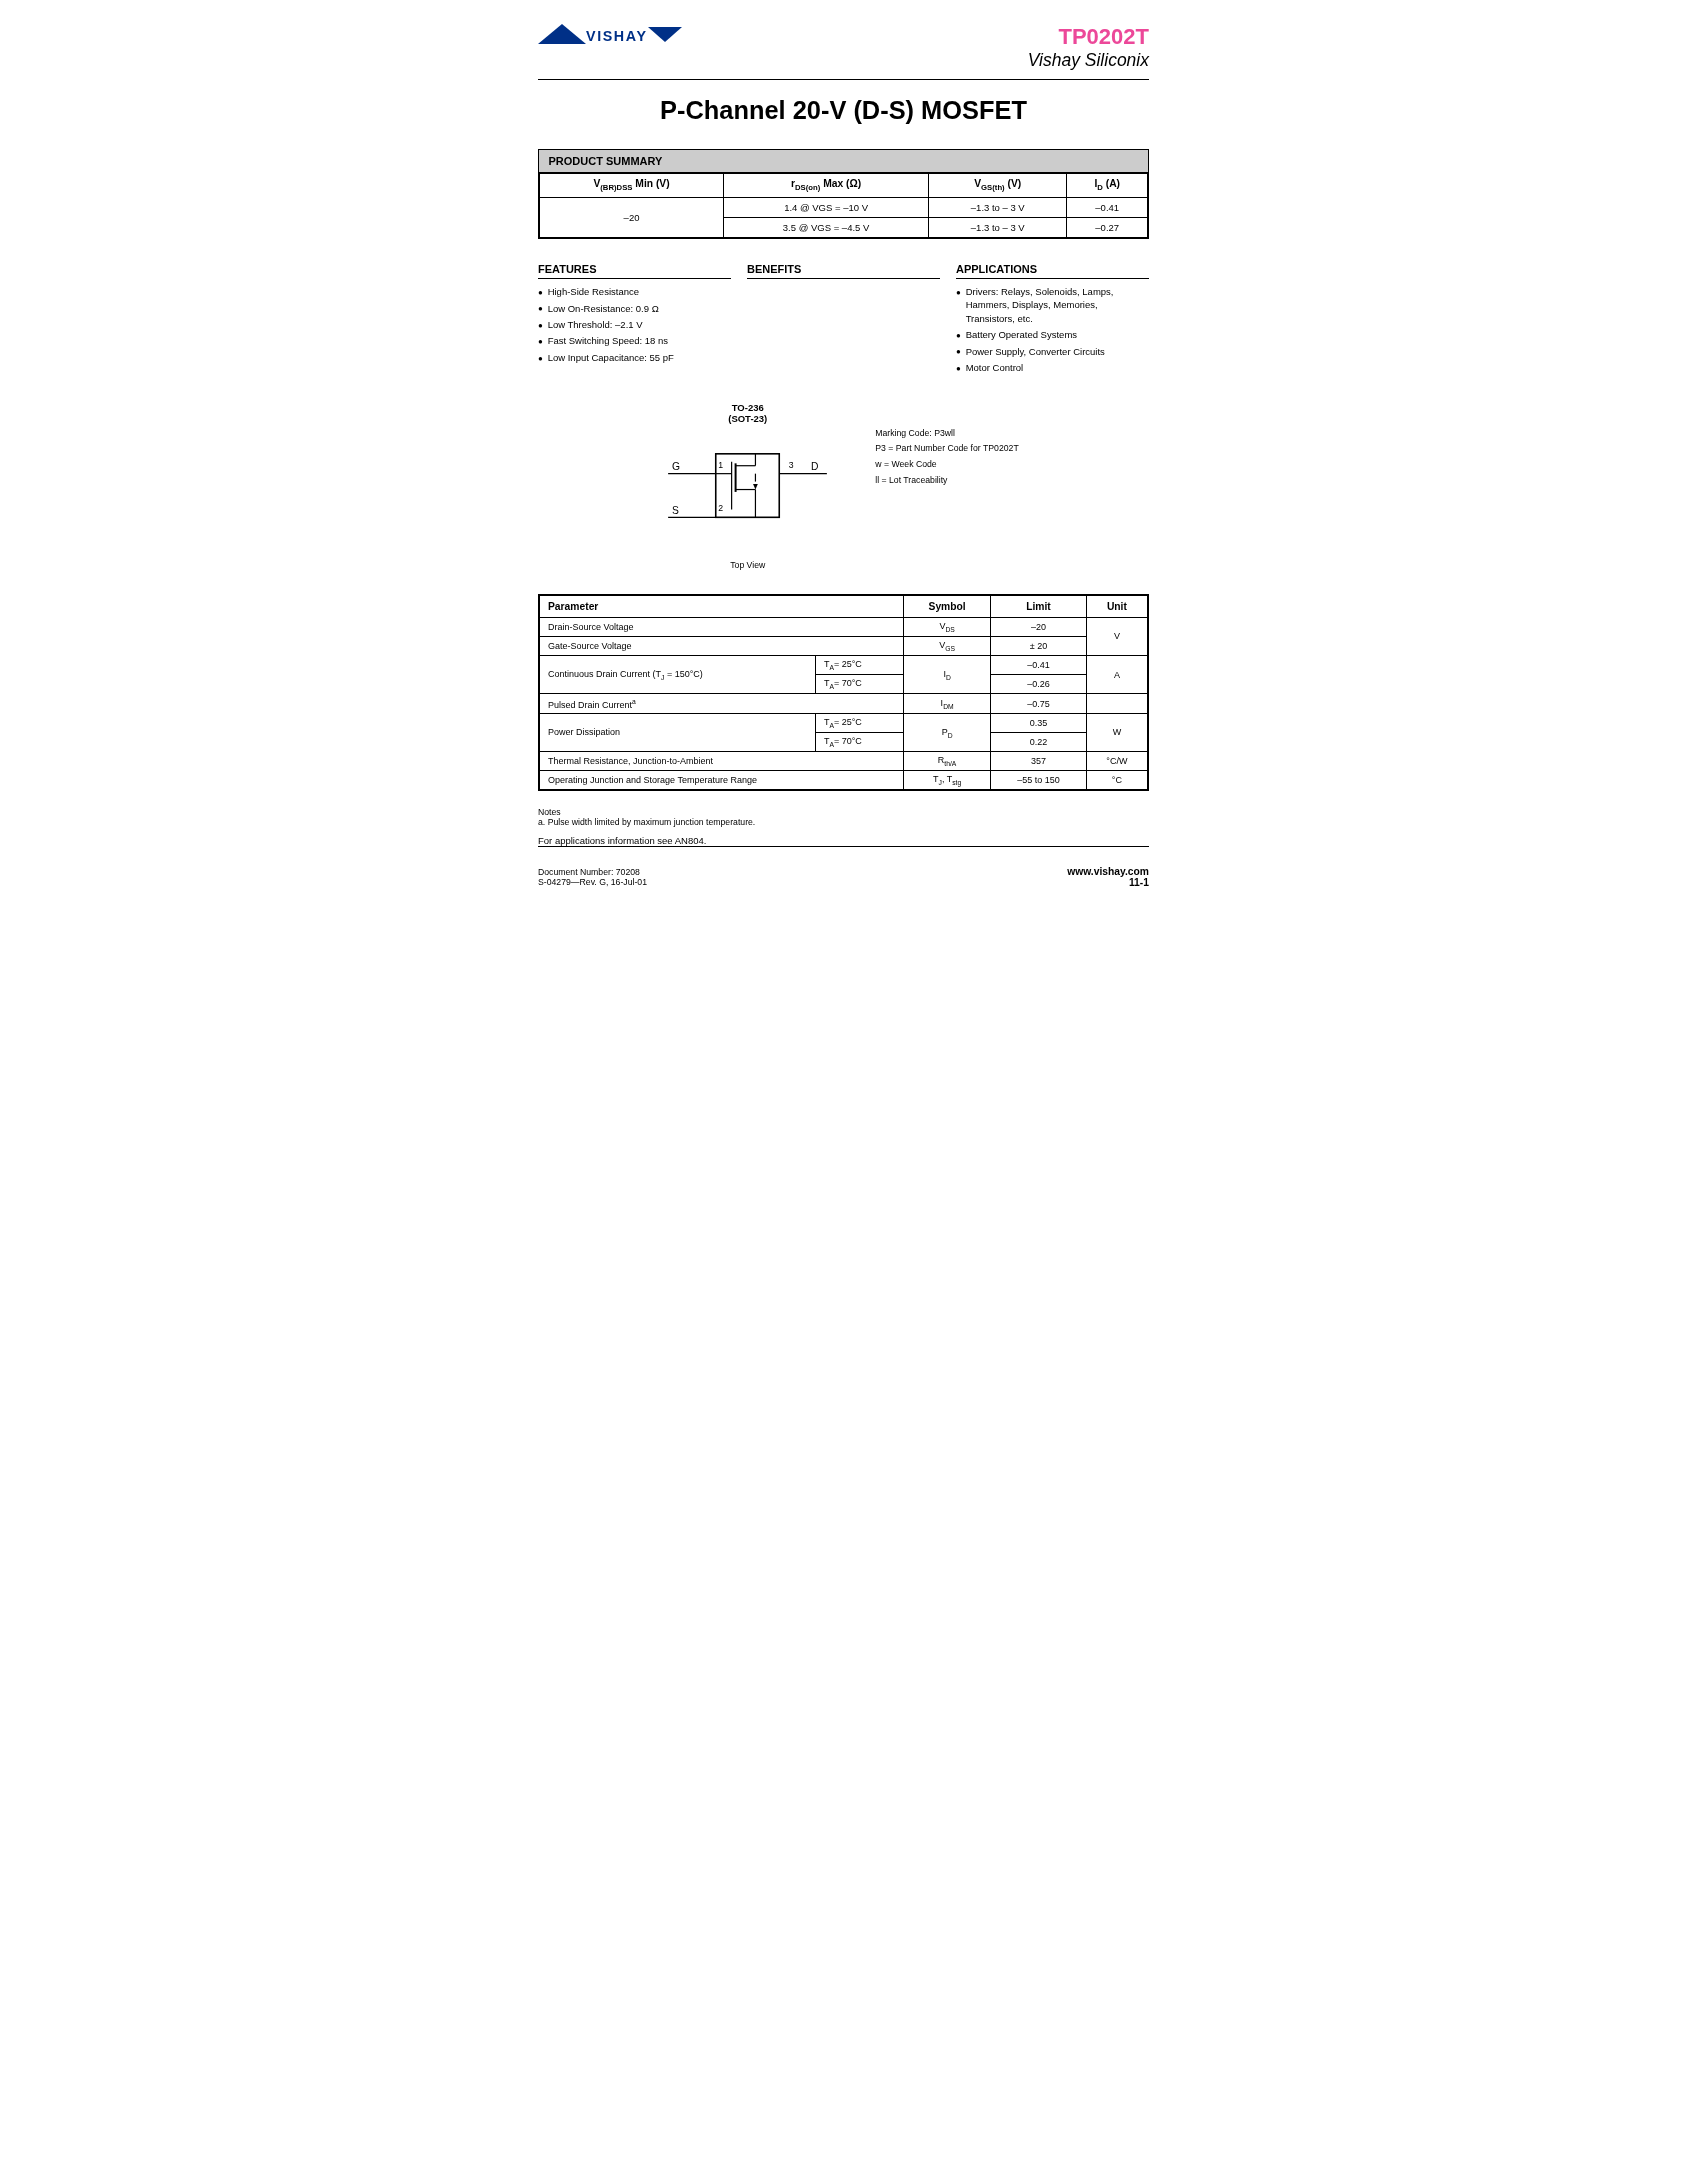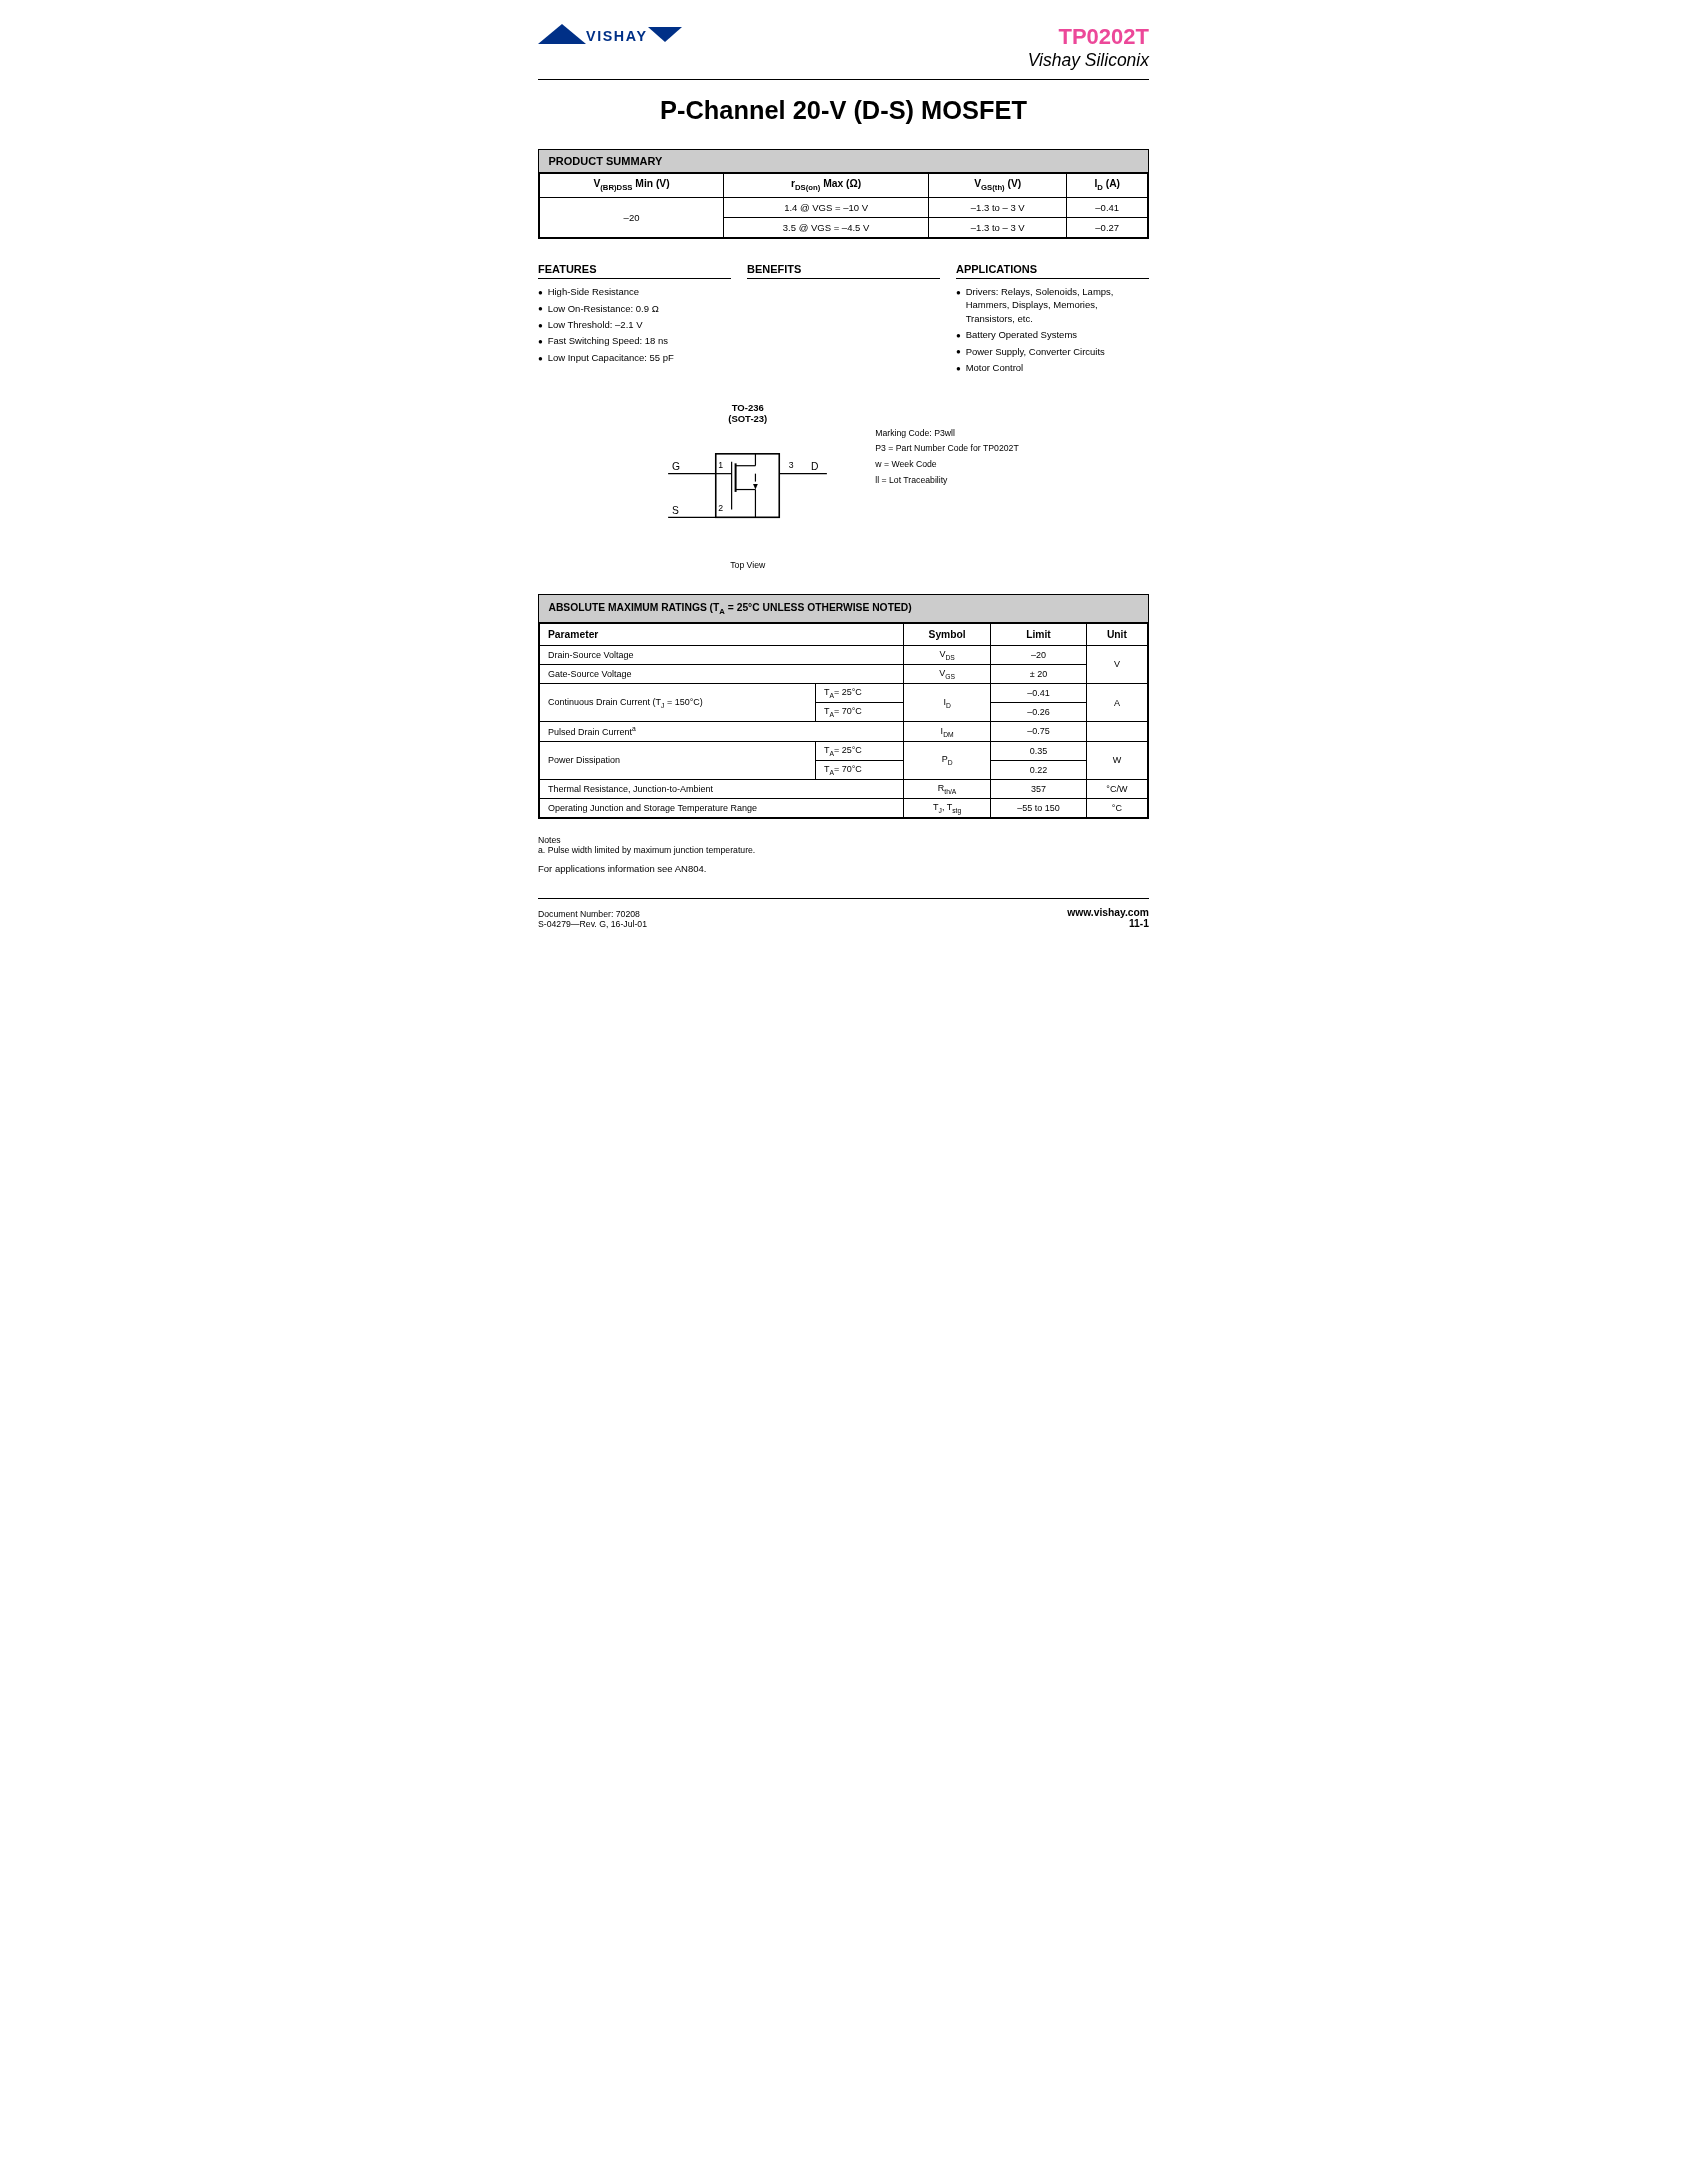--- a/index.html
+++ b/index.html
@@ -215,24 +215,23 @@
     }
     .app-note {
       margin-top: 8px;
       font-size: 9.5px;
     }
 
     
     .footer {
       display: flex;
       justify-content: space-between;
-      align-items: flex-end;
-      margin-top: 24px;
+      align-items: center;
       border-top: 0.8px solid #000;
-      padding-top: 8px;
+      padding-top: 19px;
       font-size: 8.7px;
     }
     .footer-right {
       text-align: right;
       font-size: 10.3px;
       font-weight: bold;
     }
 
     sub { font-size: 0.75em; }
     sup { font-size: 0.75em; }
@@ -371,23 +370,20 @@
 
   <div class="marking-code">
     <div>Marking Code:  P3wll</div>
     <div>P3 = Part Number Code for TP0202T</div>
     <div>w = Week Code</div>
     <div>ll = Lot Traceability</div>
   </div>
 </div>
 
 <div class="abs-max-section">
-  <div class="abs-max-header">
-    ABSOLUTE MAXIMUM RATINGS (T<sub>A</sub> = 25°C UNLESS OTHERWISE NOTED)
-  </div>
   <table class="abs-max-table">
     <thead>
       <tr>
         <th class="left" colspan="2">Parameter</th>
         <th>Symbol</th>
         <th>Limit</th>
         <th>Unit</th>
       </tr>
     </thead>
     <tbody>

